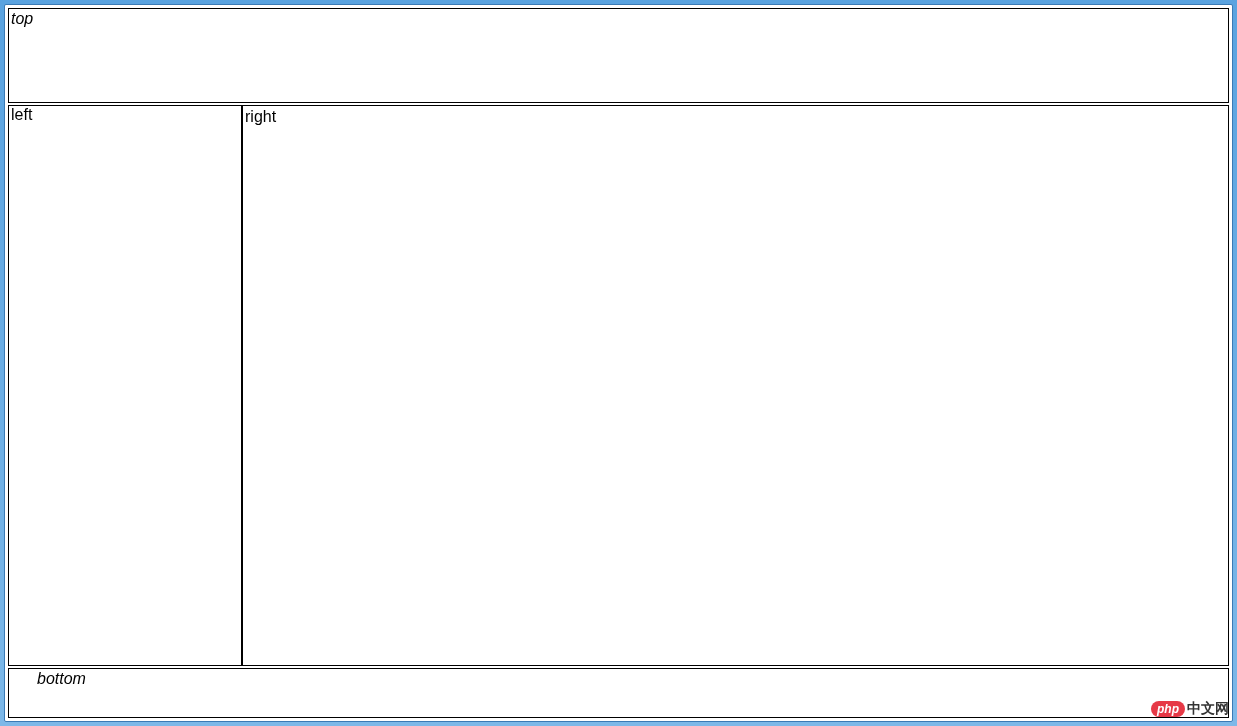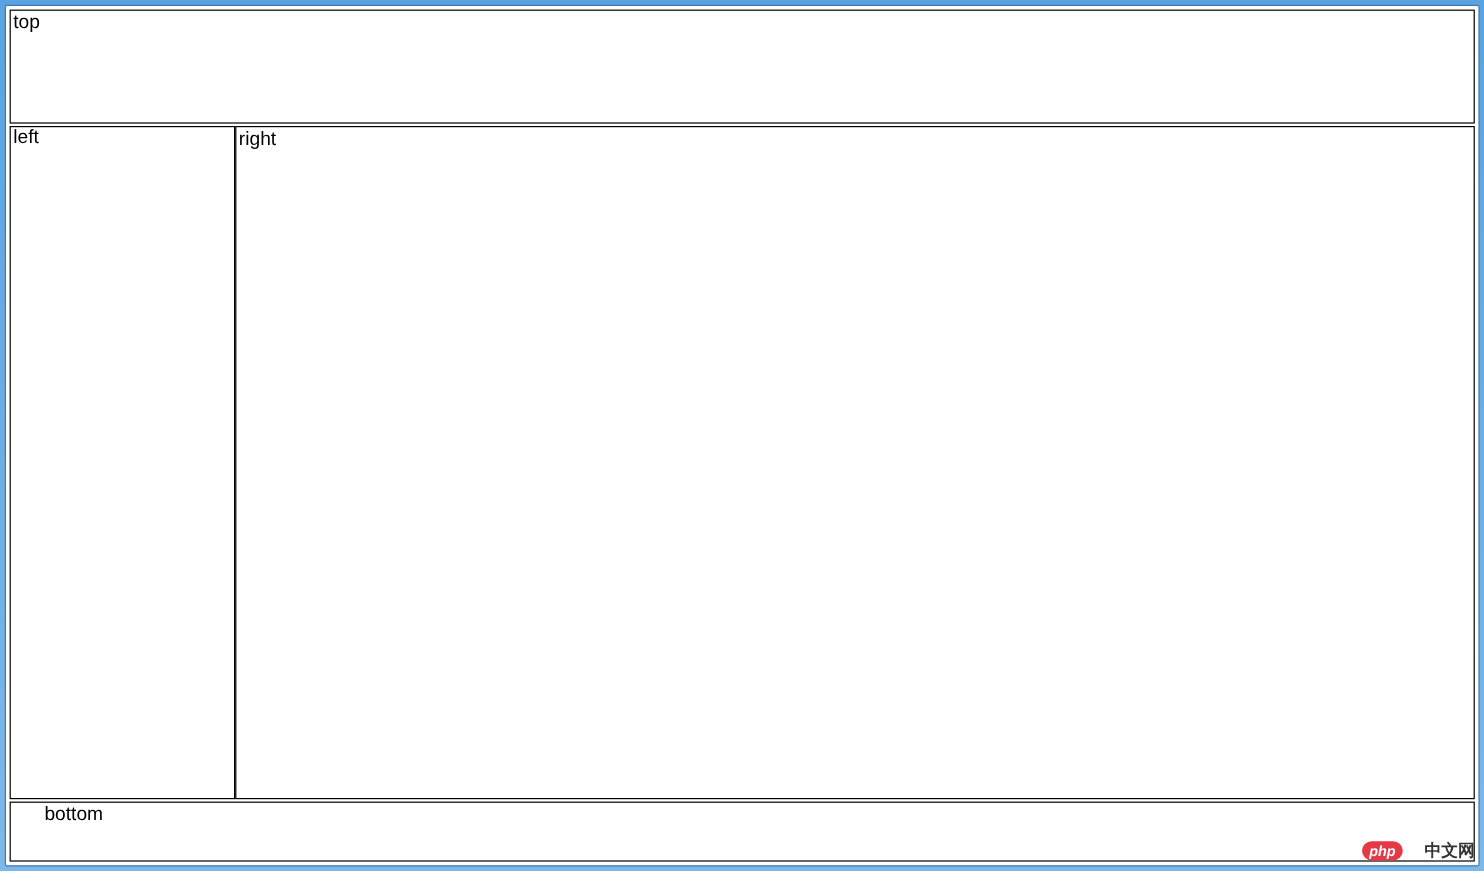--- a/index.html
+++ b/index.html
@@ -25,52 +25,53 @@
       padding: 3px;
       display: flex;
       flex-direction: column;
     }
     .panel {
       border: 1px solid #000;
       background: #fff;
       color: #000;
       padding: 0 2px;
       line-height: 1.3;
+      font-style: italic;
     }
     .top {
       height: 95px;
       margin-bottom: 2px;
     }
     .middle {
       display: flex;
       flex: 1;
       margin-bottom: 2px;
     }
     .left {
-      width: 188px;
+      width: 234px;
       border: 1px solid #000;
       padding: 0 2px;
     }
     .right {
       flex: 1;
       border: 1px solid #000;
       border-left: 1px solid #000;
       padding: 2px 2px;
     }
     .bottom {
       height: 50px;
       padding-left: 28px;
     }
     .watermark {
       position: absolute;
       bottom: 8px;
       right: 8px;
       display: flex;
       align-items: center;
-      gap: 18px;
+      gap: 2px;
       font-family: "Microsoft YaHei", sans-serif;
       font-weight: bold;
       font-size: 14px;
       color: #333;
       margin-left: 32px;
     }
     .watermark-badge {
       background: #e63946;
       color: #fff;
       border-radius: 10px;

